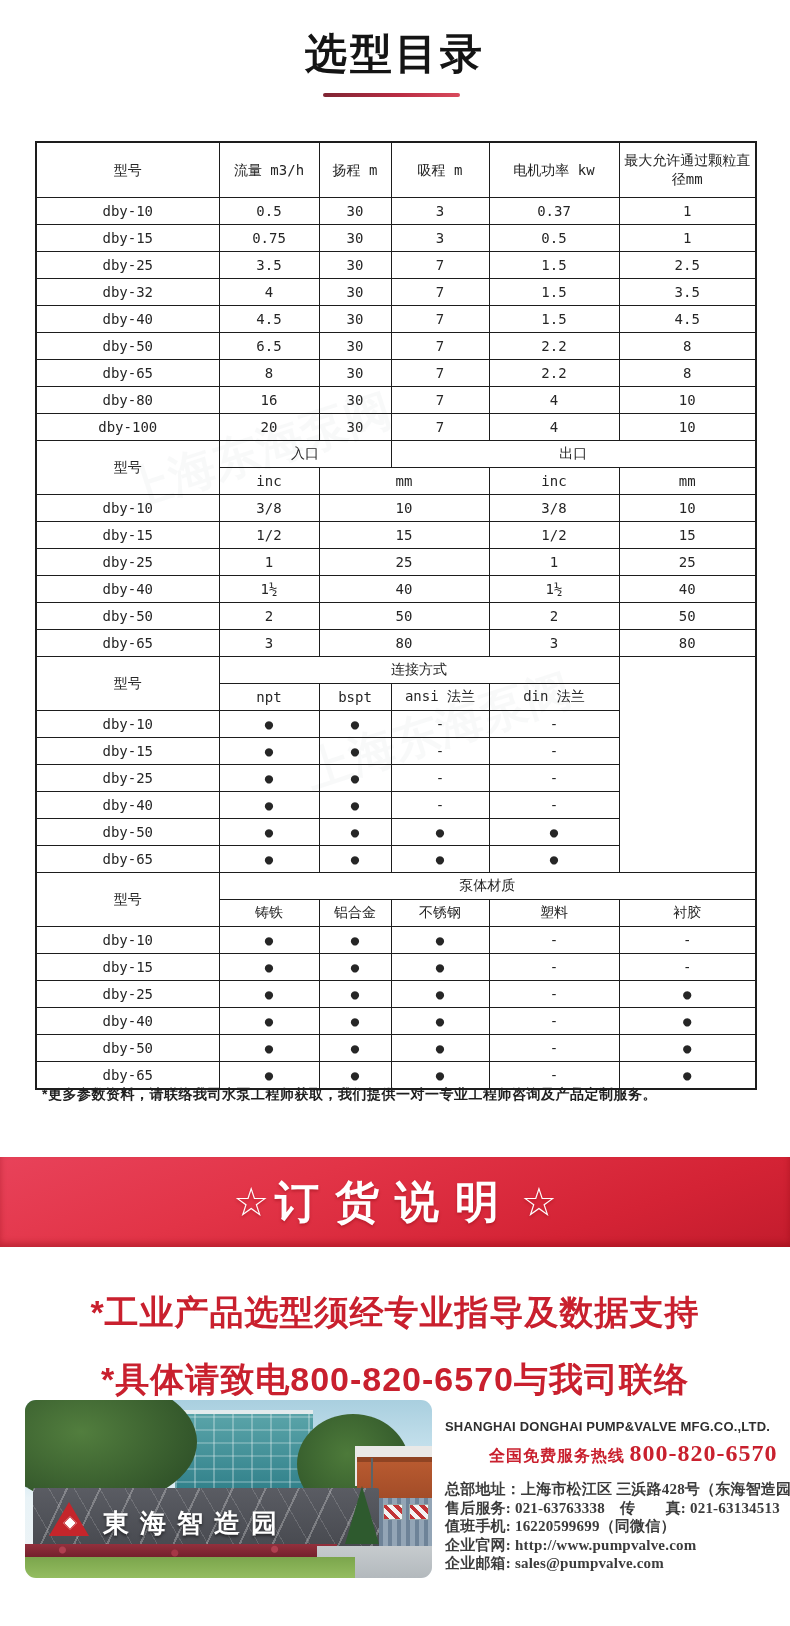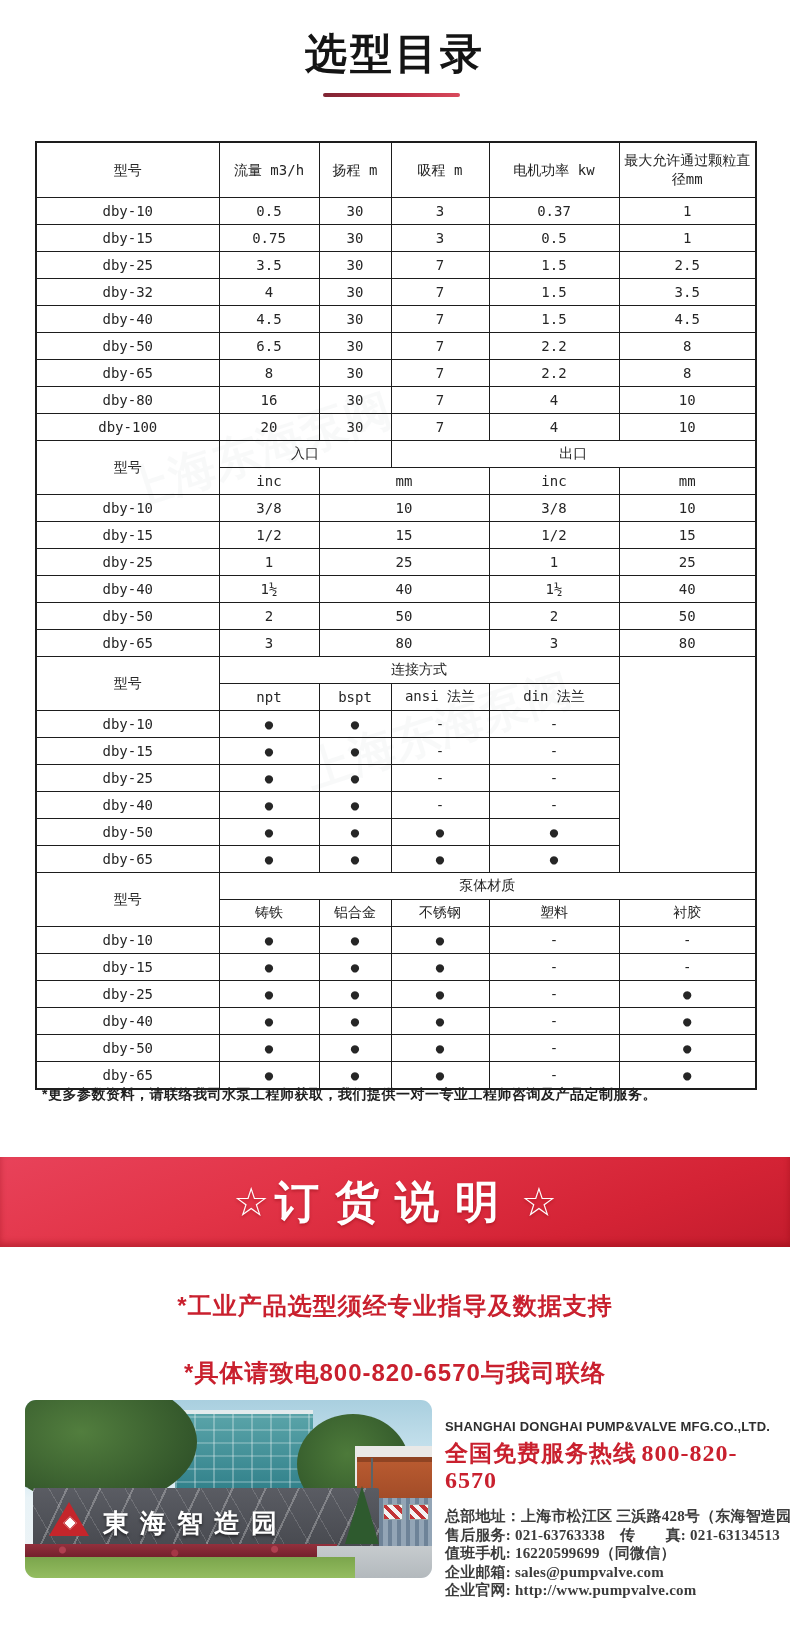--- a/index.html
+++ b/index.html
@@ -36,21 +36,21 @@
   .banner{position:absolute;left:0;top:1157px;width:790px;height:90px;
     background:linear-gradient(160deg,#e8425a 0%,#e23447 35%,#d42335 75%,#c31c2d 100%);
     display:flex;align-items:center;justify-content:center;
     box-shadow:inset 0 -4px 6px rgba(120,0,10,.35);}
   .banner-inner{color:#fff;font-weight:900;font-size:44px;letter-spacing:16px;
     display:flex;align-items:center;gap:6px;text-shadow:0 2px 3px rgba(120,0,10,.35);}
   .banner-star{font-size:40px;letter-spacing:0;font-weight:400;}
 
   
   .notice{position:absolute;left:0;width:100%;text-align:center;font-weight:900;
-    color:#c9202e;font-size:24px;letter-spacing:1px;}
+    color:#c9202e;font-size:34px;letter-spacing:1px;}
   .notice-1{top:1290px;}
   .notice-2{top:1357px;}
 
   
   .photo{position:absolute;left:25px;top:1400px;width:407px;height:178px;border-radius:11px;
     overflow:hidden;background:linear-gradient(180deg,#a9cfdf 0%,#cfe7f1 38%,#e9f3f7 55%,#eef4f6 100%);}
   .ph-tree-left{position:absolute;left:-28px;top:-22px;width:200px;height:128px;border-radius:50%;
     background:radial-gradient(ellipse at 42% 42%,#527e3e,#32552a 72%);}
   .ph-glass{position:absolute;left:150px;top:10px;width:138px;height:82px;border-top:4px solid #e2eaec;
     background:
@@ -93,21 +93,21 @@
   .ph-gate-sign1,.ph-gate-sign2{position:absolute;top:104px;width:18px;height:14px;
     background:repeating-linear-gradient(45deg,#c23436 0 4px,#f3f3f3 4px 8px);border:1px solid #9aa;}
   .ph-gate-sign1{left:358px;} .ph-gate-sign2{left:384px;}
 
   
   .company{position:absolute;left:445px;top:1400px;width:338px;}
   .co-name{font-size:27px;font-weight:900;color:#1f1f1f;letter-spacing:1px;line-height:30px;}
   .co-en{font-family:Liberation Sans, sans-serif;font-size:13px;font-weight:700;
     color:#2e2e2e;line-height:17px;margin-top:18px;letter-spacing:.2px;}
   .co-hotline{margin-top:6px;color:#c9202e;font-weight:900;line-height:24px;}
-  .co-hotline .hl-label{font-size:23px;letter-spacing:1px;}
+  .co-hotline .hl-label{font-size:16px;letter-spacing:1px;margin-left:44px;}
   .co-hotline .hl-number{font-family:"Liberation Serif","DejaVu Serif",serif;font-size:24px;letter-spacing:1px;}
   .co-lines{margin-top:12px;font-family:"Liberation Serif","DejaVu Serif",serif;
     font-size:15px;font-weight:700;color:#3c3c3c;line-height:18.5px;letter-spacing:.2px;}
   .co-line{white-space:nowrap;}
 </style>
 </head>
 <body>
 
 <div class="page">
 
@@ -411,18 +411,18 @@
   <div class="company">
     <div class="co-en">SHANGHAI DONGHAI PUMP&amp;VALVE MFG.CO.,LTD.</div>
     <div class="co-hotline">
       <span class="hl-label">全国免费服务热线</span>
       <span class="hl-number">800-820-6570</span>
     </div>
     <div class="co-lines" id="contact-lines">
         <div class="co-line">总部地址：上海市松江区 三浜路428号（东海智造园）</div>
         <div class="co-line">售后服务: 021-63763338　传　　真: 021-63134513</div>
         <div class="co-line">值班手机: 16220599699（同微信）</div>
+        <div class="co-line">企业官网: http://www.pumpvalve.com</div>
         <div class="co-line">企业邮箱: sales@pumpvalve.com</div>
-        <div class="co-line">企业官网: http://www.pumpvalve.com</div>
       </div>
   </div>
 
 </div>
 
 </body></html>

